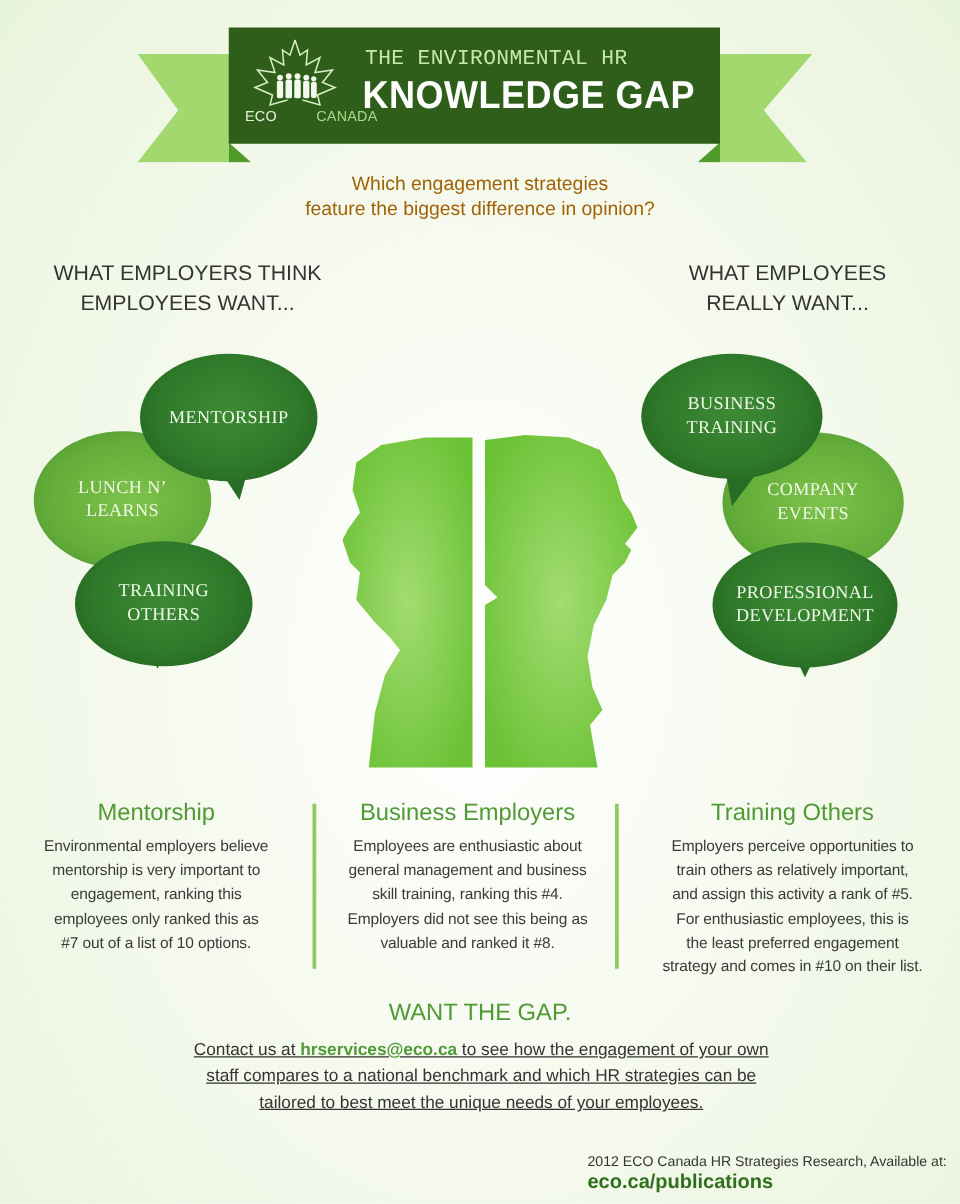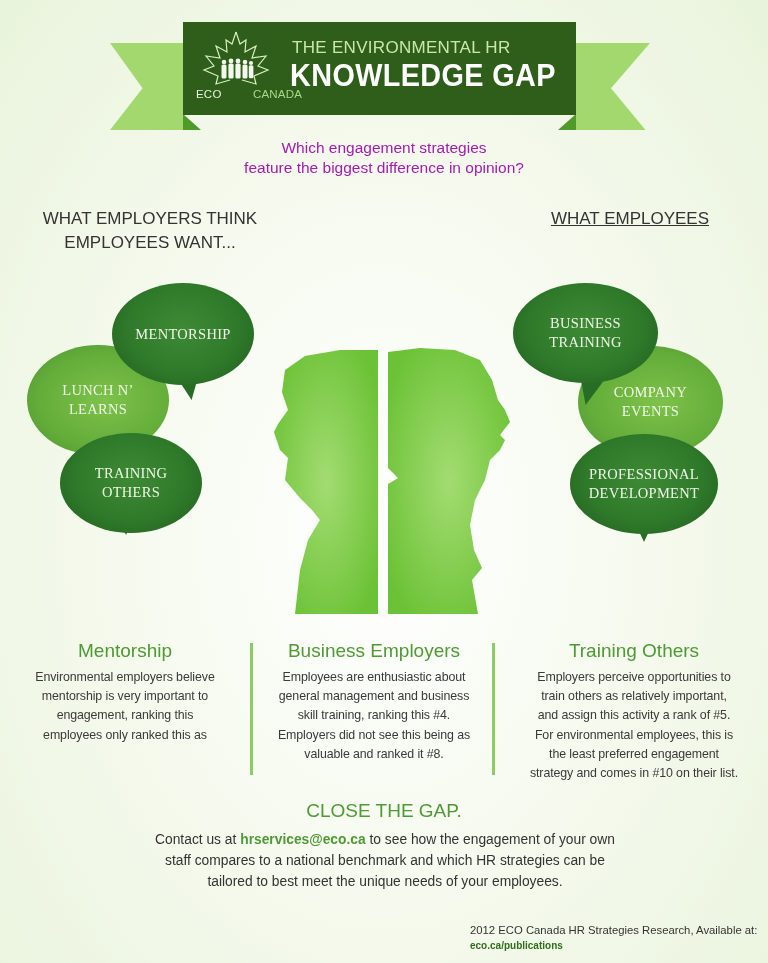--- a/index.html
+++ b/index.html
@@ -18,49 +18,49 @@
                 clip-path: polygon(0 0, 100% 0, 48% 52%, 94% 100%, 0 100%); }
   .fold-left  { left:183px; top:114px; width:18px; height:16px; background:#4f9a2a;
                 clip-path: polygon(0 0,100% 100%,0 100%); }
   .fold-right { left:558px; top:114px; width:18px; height:16px; background:#4f9a2a;
                 clip-path: polygon(100% 0,100% 100%,0 100%); }
   .banner { left:183px; top:22px; width:393px; height:93px; background:#2e5e1a; }
   .logo { left:196px; top:28px; width:78px; height:80px; }
   .logo-text { left:196px; top:88px; width:80px; font-size:11.5px; color:#e8f3da; letter-spacing:0.2px;
                font-family:"Liberation Sans", sans-serif; white-space:nowrap; }
   .logo-text .canada { color:#a8d98a;margin-left:28px; }
-  .banner-sub { left:292px; top:38px; font-family:Liberation Sans, sans-serif; font-size:17px; color:#c9e8a8; letter-spacing:0.3px;text-align:right; }
+  .banner-sub { left:292px; top:38px; font-family:Liberation Mono, monospace; font-size:17px; color:#c9e8a8; letter-spacing:0.3px;text-align:right; }
   .banner-title { left:290px; top:58px; font-family:"Liberation Sans", sans-serif; font-size:31px; font-weight:bold; color:#ffffff; letter-spacing:0.4px; transform:scaleX(0.93); transform-origin:left; }
 
-  .question { left:180px; top:138px; width:408px; text-align:center; font-size:15.5px; line-height:20px; color:#a21caf; font-family:"Liberation Sans", sans-serif; }
+  .question { left:180px; top:138px; width:408px; text-align:center; font-size:15.5px; line-height:20px; color:#a16207; font-family:"Liberation Sans", sans-serif; }
 
   .col-head { font-family:"Liberation Sans", sans-serif; font-size:17px; line-height:24px; color:#333; text-align:center; }
   .head-left { left:30px; top:207px; width:240px; }
-  .head-right { left:525px; top:207px; width:210px;text-decoration:underline; }
+  .head-right { left:525px; top:207px; width:210px; }
 
   
   .bubble { position:absolute; border-radius:50%; display:flex; align-items:center; justify-content:center; text-align:center;
             font-family:"Liberation Serif", serif; color:#f0f8e8; font-size:14.5px; line-height:19px; letter-spacing:0.3px; }
   .dark { background: radial-gradient(ellipse at 50% 45%, #3d8a35 0%, #2f7a2a 55%, #1f5a1c 100%); }
   .light { background: radial-gradient(ellipse at 55% 50%, #7dc24a 0%, #64ad3a 60%, #4a9030 100%); }
   .tail { position:absolute; width:28px; height:30px; }
   .tail.dark { background:#286d25; }
   .tail.light { background:#5da536; }
 
   .heads { left:260px; top:340px; width:250px; height:275px; }
 
   .section-title { font-family:"Liberation Sans", sans-serif; font-size:19px; color:#4f9a35; text-align:center; }
   .section-body { font-family:"Liberation Sans", sans-serif; font-size:12.4px; line-height:19.2px; color:#3a3a3a; text-align:center; letter-spacing:-0.1px; }
   .divider { width:3px; background:#8ccc63; }
 
   .close-title { left:250px; top:800px; width:268px; text-align:center; font-family:"Liberation Sans", sans-serif; font-size:19px; color:#4f9a35; }
-  .contact { left:140px; top:829px; width:490px; text-align:center; font-family:"Liberation Sans", sans-serif; font-size:13.8px; line-height:21px; color:#333; }
+  .contact { left:140px; top:829px; width:490px; text-align:center; font-family:"Liberation Sans", sans-serif; font-size:13.8px; line-height:21px; color:#333;text-decoration:underline; }
   .contact .email { color:#4f9a35; font-weight:bold; }
   .source { left:470px; top:922px; width:290px; text-align:left; font-family:"Liberation Sans", sans-serif; font-size:11.3px; color:#333; line-height:16px; }
-  .source .link { color:#2e6e1c; font-weight:bold; font-size:10px; }
+  .source .link { color:#2e6e1c; font-weight:bold; font-size:16px; }
 </style>
 </head>
 <body>
 
 <div class="abs tail-left"></div>
 <div class="abs tail-right"></div>
 <div class="abs fold-left"></div>
 <div class="abs fold-right"></div>
 <div class="abs banner"></div>
 
@@ -88,20 +88,21 @@
   <div>Which engagement strategies</div>
   <div>feature the biggest difference in opinion?</div>
 </div>
 
 <div class="abs col-head head-left">
   <div>WHAT EMPLOYERS THINK</div>
   <div>EMPLOYEES WANT...</div>
 </div>
 <div class="abs col-head head-right">
   <div>WHAT EMPLOYEES</div>
+  <div>REALLY WANT...</div>
 </div>
 
 <div class="tail light" style="left:95px; top:430px; clip-path:polygon(0 0,100% 0,30% 100%);"></div>
 <div class="bubble light" style="left:27px; top:345px; width:142px; height:110px;text-align:center;">
   <div>
       <div>LUNCH N’</div>
       <div>LEARNS</div>
     </div>
 </div>
 <div class="tail dark" style="left:172px; top:370px; clip-path:polygon(0 0,100% 0,70% 100%);"></div>
@@ -149,47 +150,48 @@
   <path d="M128 12 L128 128 L138 138 L128 144 L128 274 L218 274 L212 240 L222 228 L214 210 L210 185 L215 160 L225 140 L230 120 L240 110 L245 100 L240 95 L250 82 L245 70 L238 60 L232 40 L220 20 L195 10 L160 8 Z" fill="url(#hg)"></path>
 </svg>
 
 <div class="abs" style="left:0px; top:640px; width:250px;">
   <div class="section-title">Mentorship</div>
   <div class="section-body" style="margin-top:6px;">
     <div>Environmental employers believe</div>
     <div>mentorship is very important to</div>
     <div>engagement, ranking this</div>
     <div>employees only ranked this as</div>
+    <div>#7 out of a list of 10 options.</div>
   </div>
 </div>
 <div class="abs divider" style="left:250px; top:643px; height:132px;"></div>
 <div class="abs" style="left:258px; top:640px; width:232px;">
   <div class="section-title">Business Employers</div>
   <div class="section-body" style="margin-top:6px;">
     <div>Employees are enthusiastic about</div>
     <div>general management and business</div>
     <div>skill training, ranking this #4.</div>
     <div>Employers did not see this being as</div>
     <div>valuable and ranked it #8.</div>
   </div>
 </div>
 <div class="abs divider" style="left:492px; top:643px; height:132px;"></div>
 <div class="abs" style="left:500px; top:640px; width:268px;">
   <div class="section-title">Training Others</div>
   <div class="section-body" style="margin-top:6px;">
     <div>Employers perceive opportunities to</div>
     <div>train others as relatively important,</div>
     <div>and assign this activity a rank of #5.</div>
-    <div>For environmental employees, this is</div>
+    <div>For enthusiastic employees, this is</div>
     <div>the least preferred engagement</div>
     <div>strategy and comes in #10 on their list.</div>
   </div>
 </div>
 
-<div class="abs close-title">CLOSE THE GAP.</div>
+<div class="abs close-title">WANT THE GAP.</div>
 <div class="abs contact">
   <div><span>Contact us at </span><span class="email">hrservices@eco.ca</span><span> to see how the engagement of your own</span></div>
   <div>staff compares to a national benchmark and which HR strategies can be</div>
   <div>tailored to best meet the unique needs of your employees.</div>
 </div>
 
 <div class="abs source">
   <div>2012 ECO Canada HR Strategies Research, Available at:</div>
   <div class="link">eco.ca/publications</div>
 </div>

